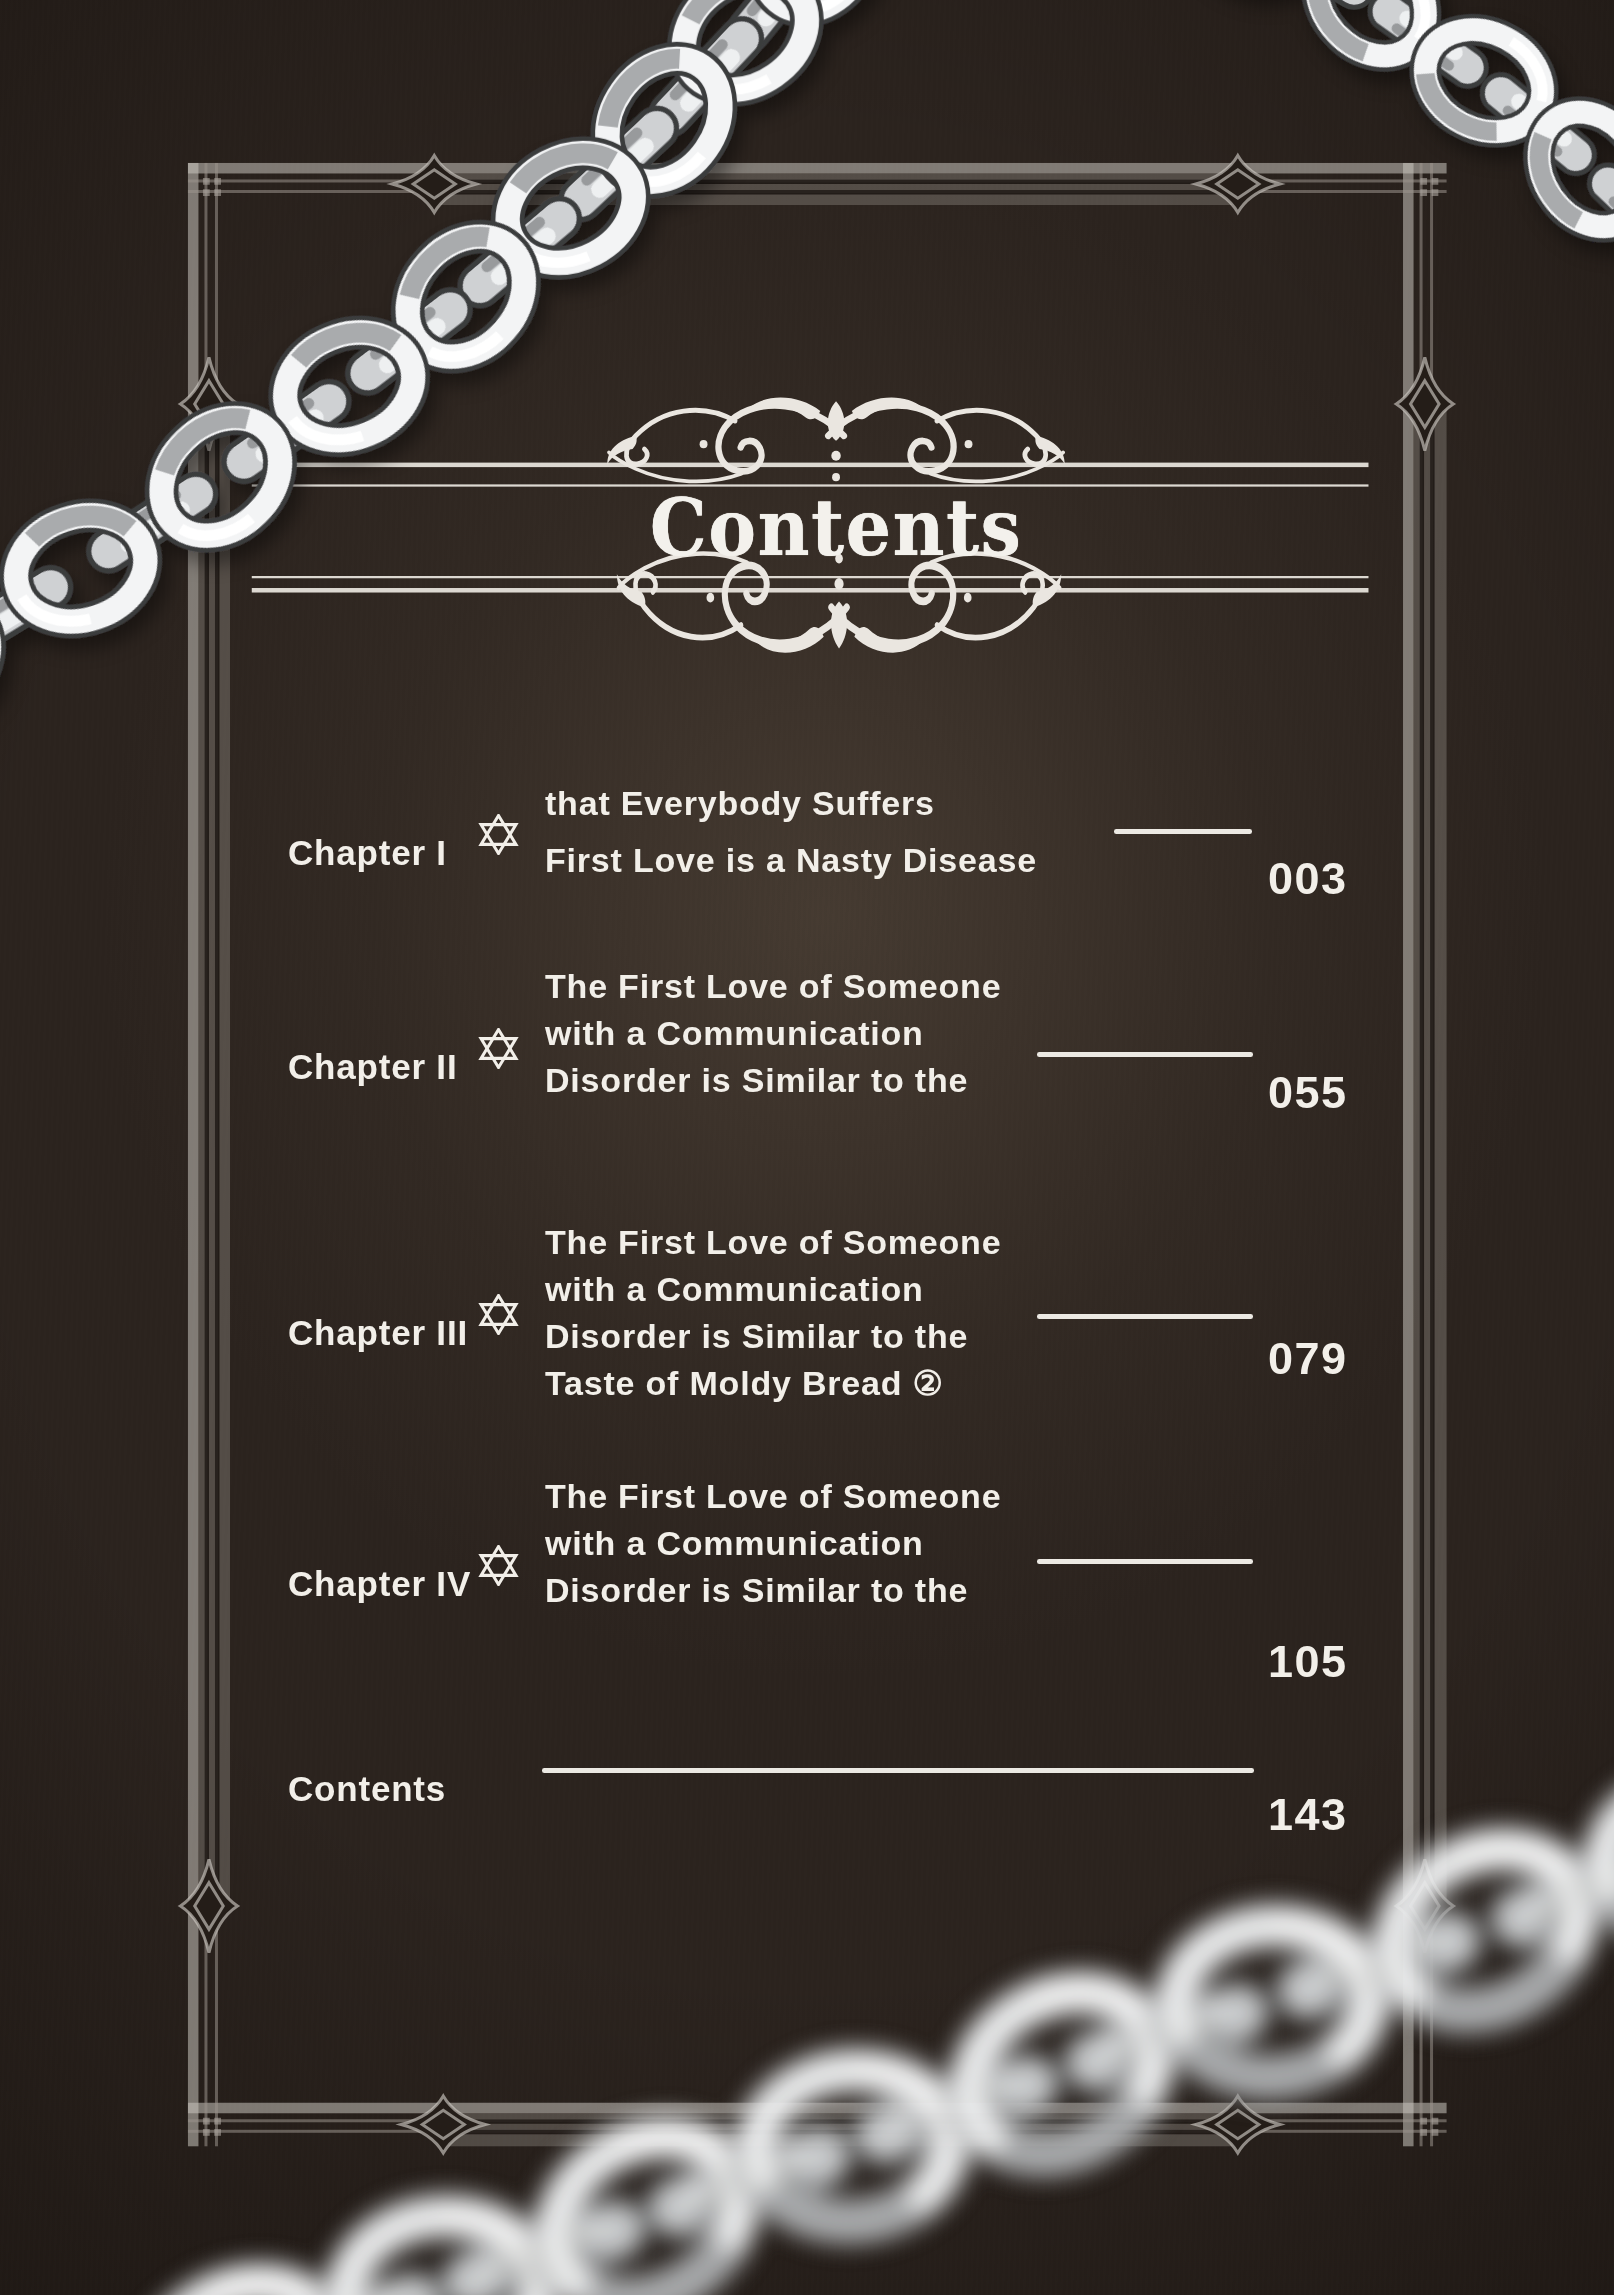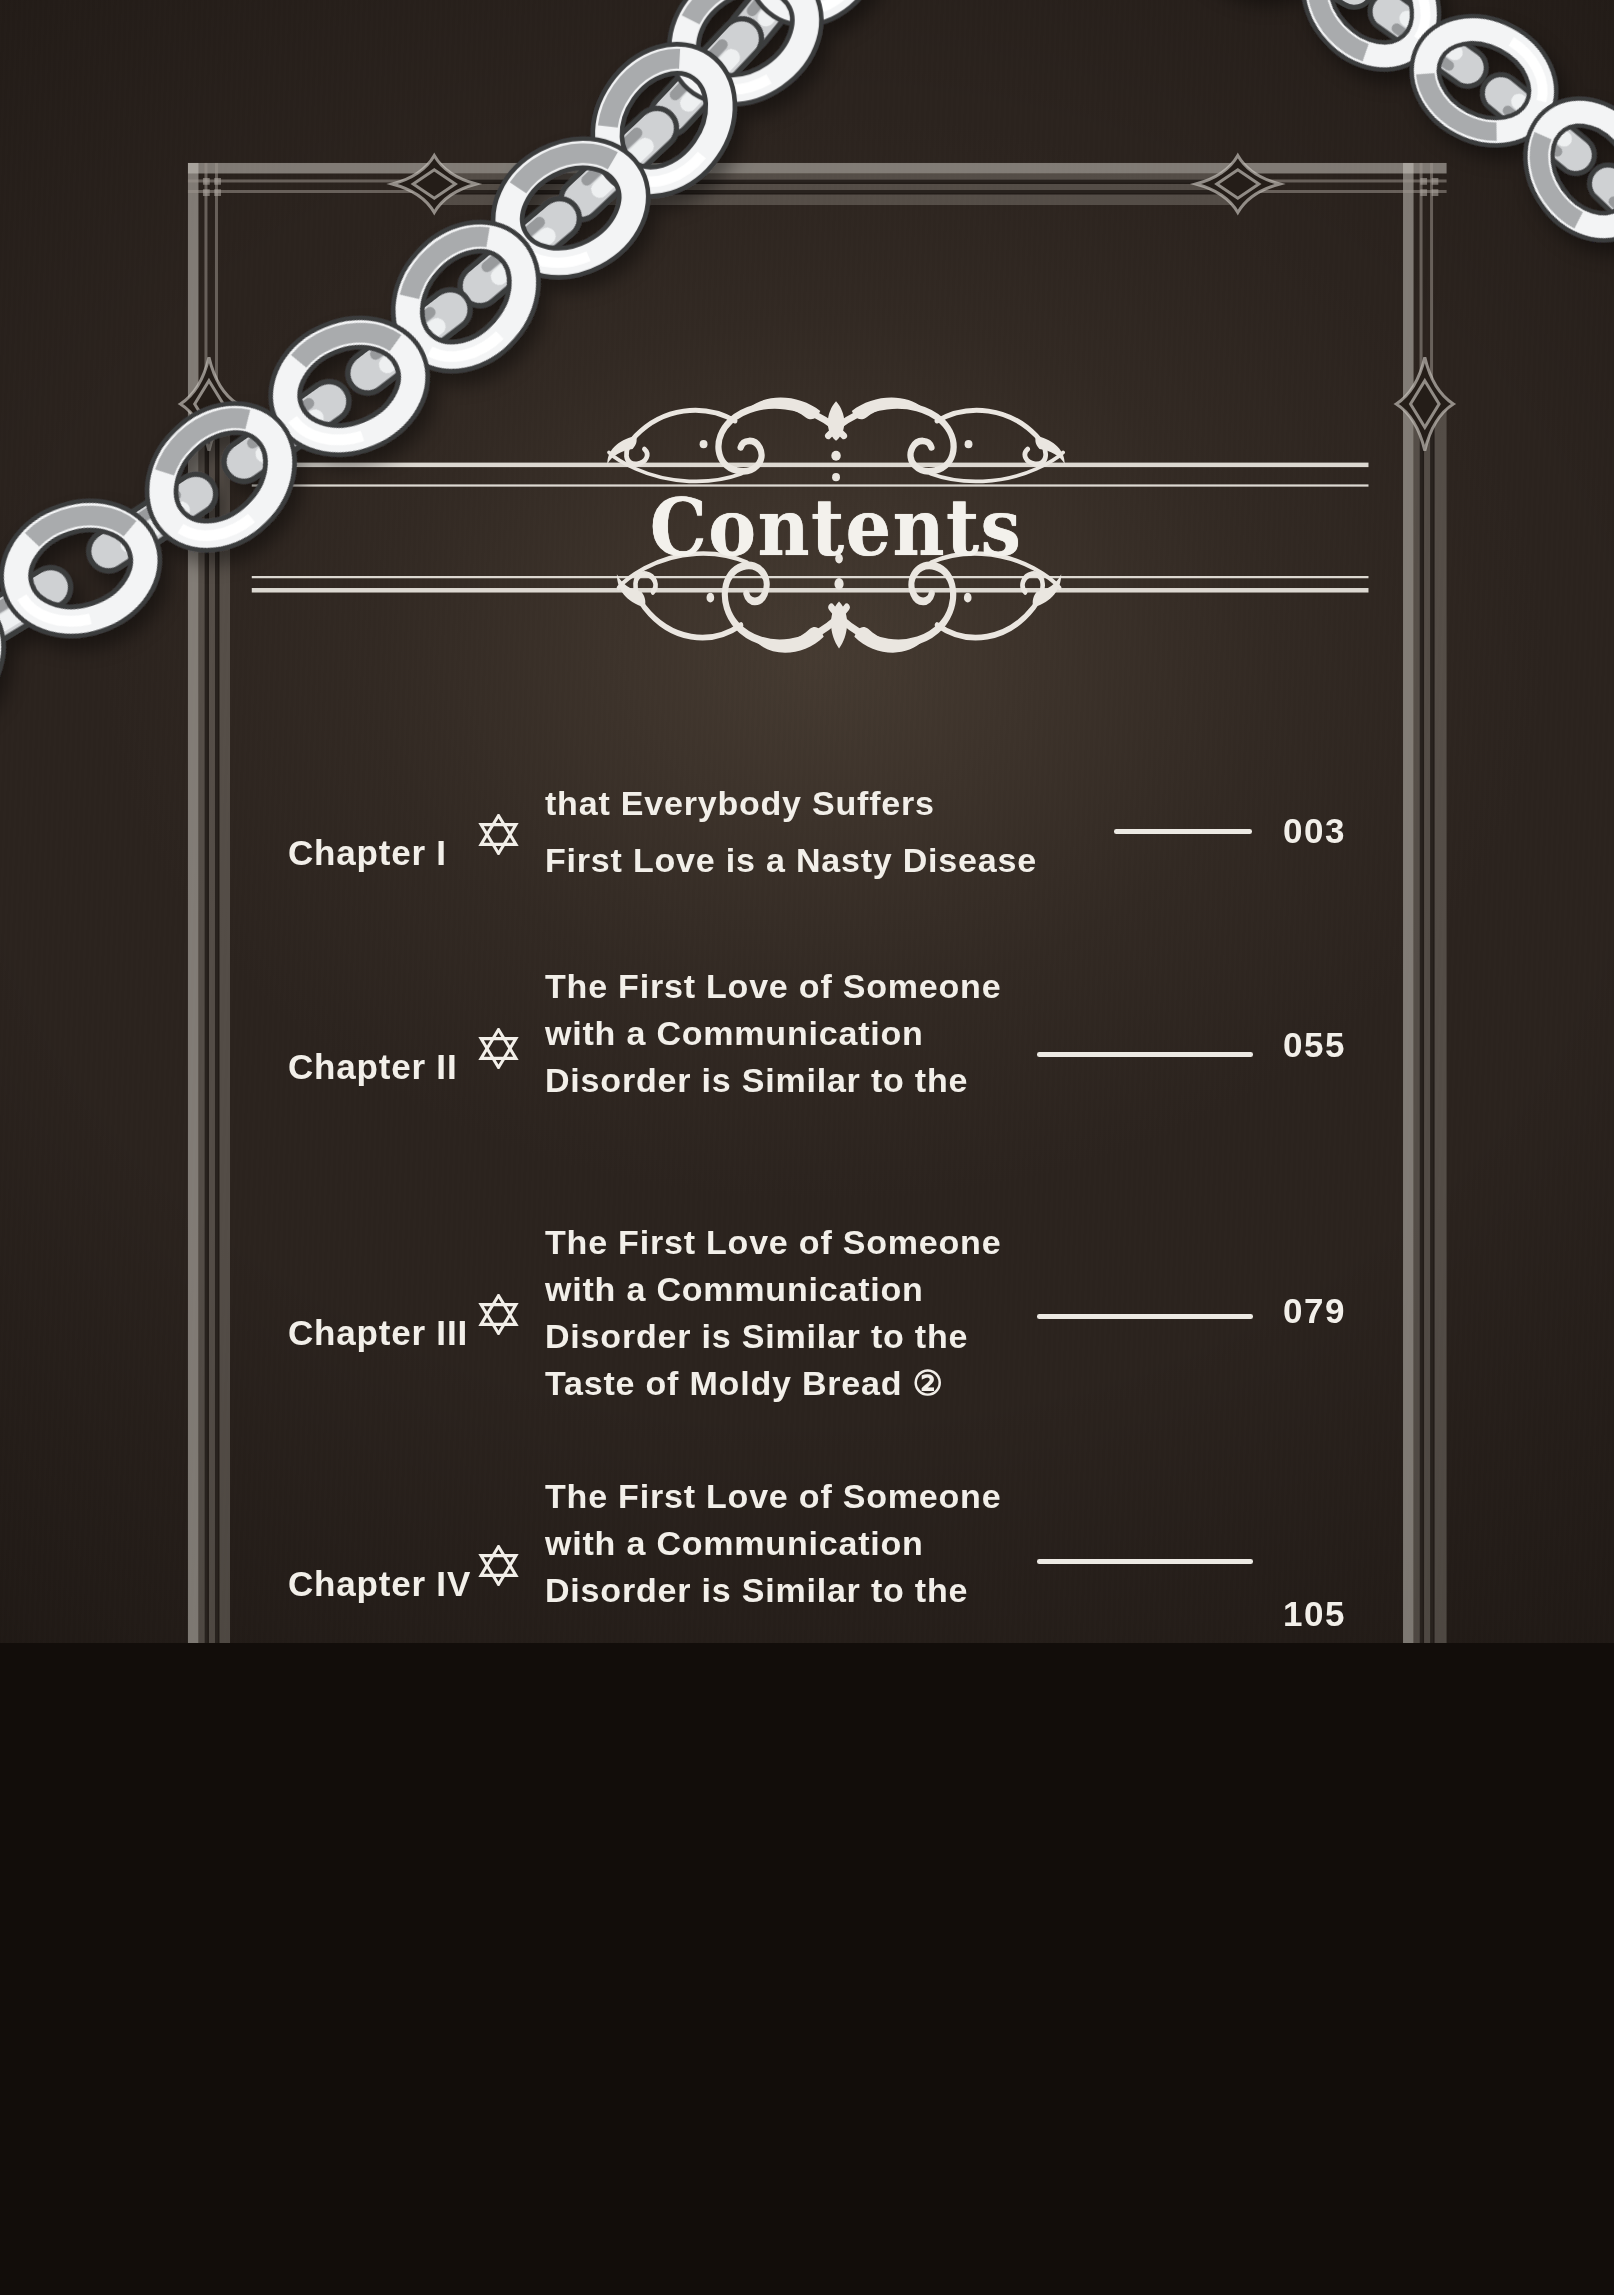--- a/index.html
+++ b/index.html
@@ -1,16 +1,16 @@
 <!DOCTYPE html>
 <html style="font-size:12px"><head>
 <meta charset="utf-8">
 <style>
   html,body{margin:0;padding:0;background:#120d0a;}
-  .stage{position:relative;width:1615px;height:1643px;overflow:hidden;
+  .stage{position:relative;width:1615px;height:2295px;overflow:hidden;
          font-family:"Liberation Sans",sans-serif;}
   .bg{position:absolute;inset:0;background:#2b231e;}
   .bg-glow{position:absolute;inset:0;
     background:
       radial-gradient(ellipse 62% 46% at 51% 40%, rgba(96,82,68,.50) 0%, rgba(70,59,49,.25) 45%, rgba(0,0,0,0) 72%),
       radial-gradient(ellipse 120% 95% at 50% 46%, rgba(0,0,0,0) 42%, rgba(6,3,1,.62) 100%);}
   .bg-tex{position:absolute;inset:0;opacity:.5;
     background:repeating-linear-gradient(92deg, rgba(255,255,255,.012) 0 2.3px, rgba(0,0,0,.015) 2.3px 5.3px);}
   svg.layer{position:absolute;left:0;top:0;}
   
@@ -19,21 +19,21 @@
     font-size:78px;letter-spacing:1.5px;transform:scaleX(.92);text-shadow:0 0 0.8px #f3f1ec;}
   
   .toc{position:absolute;inset:0;color:#f2efe9;}
   .ch-label{position:absolute;left:288px;font-weight:700;font-size:35px;line-height:35px;letter-spacing:0.8px;white-space:nowrap;margin-top:22px;}
   .hex{position:absolute;left:478px;width:41px;height:41px;}
   .titles{position:absolute;left:545px;width:556px;}
   .t-line{font-weight:700;font-size:34px;line-height:47px;letter-spacing:0.8px;white-space:nowrap;}
   .row-1 .t-line{line-height:57px;}
   .dash{position:absolute;height:4.5px;background:#ece9e3;border-radius:2.3px;}
   .pg{position:absolute;left:1268px;width:78px;text-align:right;font-weight:700;
-      font-size:35px;line-height:35px;letter-spacing:1.5px;}
+      font-size:45px;line-height:35px;letter-spacing:1.5px;margin-top:48px;}
 </style>
 </head>
 <body>
 
 <div class="stage">
   <div class="bg"></div>
   <div class="bg-glow"></div>
   <div class="bg-tex"></div>
 
   <svg class="layer" width="1615" height="2295" viewBox="0 0 2150 3056">

